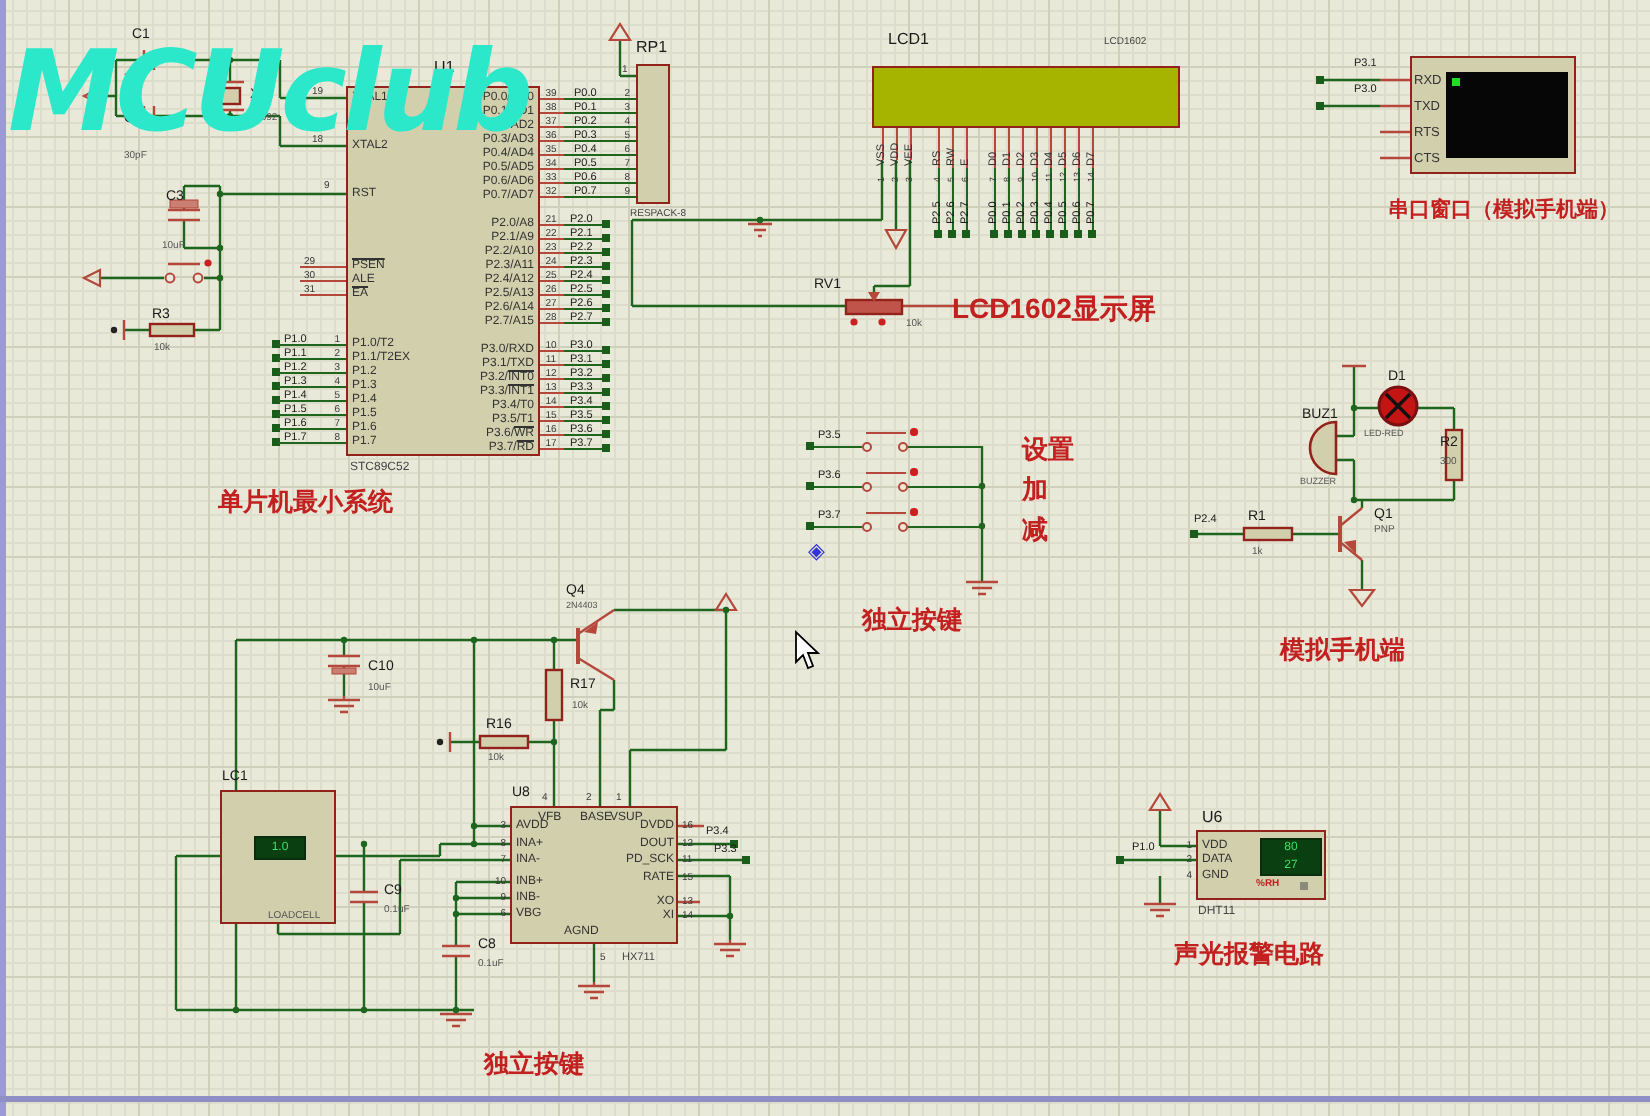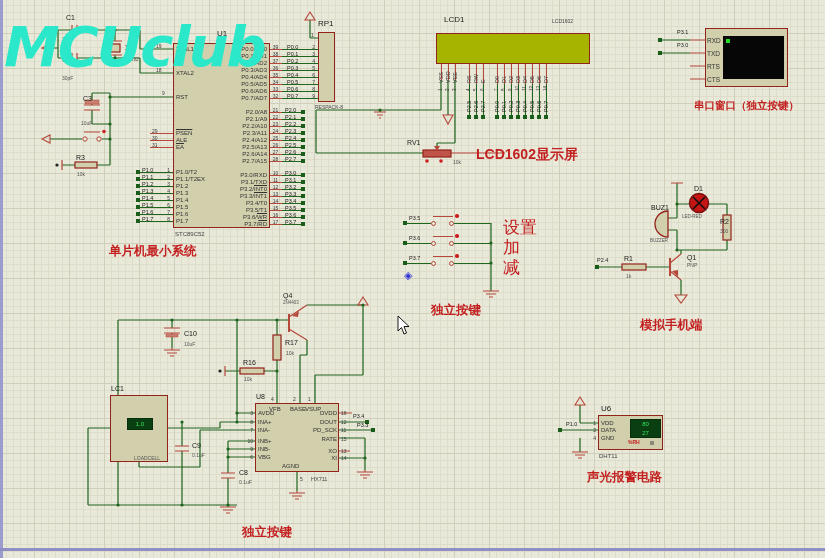--- a/index.html
+++ b/index.html
@@ -61,21 +61,21 @@
   
   .keysgrp{position:absolute;left:403px;top:215px;width:160px;z-index:5}
   .krow{position:relative;height:20px}
   .k-sq{position:absolute;left:0;top:6px;width:4px;height:4px;background:#1a5c1a}
   .k-net{position:absolute;left:6px;top:0;font-size:5.5px;color:#1c1c1c}
   .k-w1{position:absolute;left:4px;top:7.5px;width:24px;height:1.2px;background:#1e651e}
   .k-c{position:absolute;top:5.5px;width:5px;height:5px;border:1px solid #b5473b;border-radius:50%;background:#e9e9da;box-sizing:border-box}
   .k-bar{position:absolute;left:30px;top:0.5px;width:20px;height:1.4px;background:#b5473b}
   .k-dot{position:absolute;left:52px;top:-1px;width:3.5px;height:3.5px;border-radius:50%;background:#cc2020}
   .k-w2{position:absolute;left:51px;top:7.5px;width:37px;height:1.2px;background:#1e651e}
-  .k-lbl{position:absolute;left:100px;top:1px;font-weight:400;font-size:17px;color:#c32020}
+  .k-lbl{position:absolute;left:108px;top:1px;font-weight:700;font-size:13px;color:#c32020}
   .screen{position:absolute;background:#060606}
   .gdisp{position:absolute;background:#0a3f12;border:0.5px solid #0a2e0c;color:#39e263;text-align:center}
   .watermark{position:absolute;left:4px;top:14px;z-index:9;font-family:"DejaVu Sans",sans-serif;
     font-style:italic;font-weight:700;font-size:56px;letter-spacing:-2px;color:#2be8ca;}
   .border-l{position:absolute;left:0;top:0;width:2.5px;height:558px;background:#9b9bce;z-index:10}
   .border-b{position:absolute;left:0;top:548px;width:825px;height:2.5px;background:#8f8fc6;z-index:10}
   .marker{position:absolute;z-index:8;font-size:11px;color:#3434d6}
 </style>
 </head>
 <body>
@@ -704,21 +704,21 @@
       <div class="trow">RXD</div>
 
       <div class="trow">TXD</div>
 
       <div class="trow">RTS</div>
 
       <div class="trow">CTS</div>
     </div>
   <div class="t nt" style="left:677px;top:30px;z-index:5">P3.1</div>
   <div class="t nt" style="left:677px;top:43px;z-index:5">P3.0</div>
-  <div class="t cn" style="left:694px;top:100px;font-size:10.5px;z-index:5">串口窗口（独立按键）</div>
+  <div class="t cn" style="left:694px;top:100px;font-size:10.5px;z-index:5">串口窗口（模拟手机端）</div>
 
   <div class="keysgrp">
 
       <div class="krow">
         <i class="k-sq"></i>
         <span class="k-net">P3.5</span>
         <i class="k-w1"></i>
         <i class="k-c" style="left:28px"></i>
         <i class="k-c" style="left:46px"></i>
         <i class="k-bar"></i>

